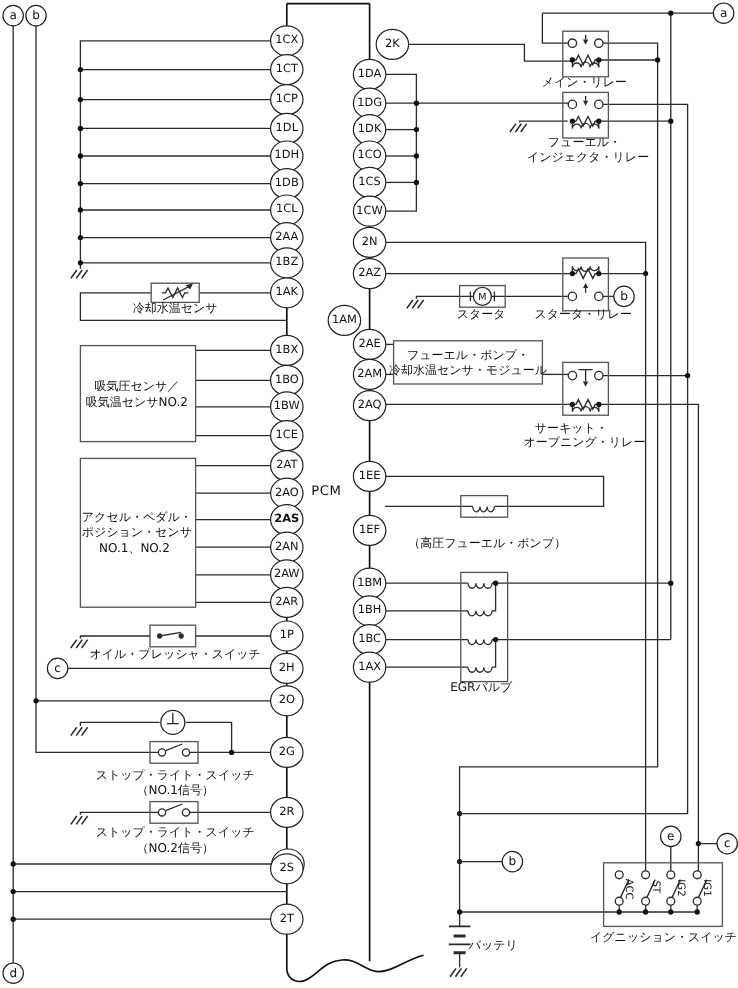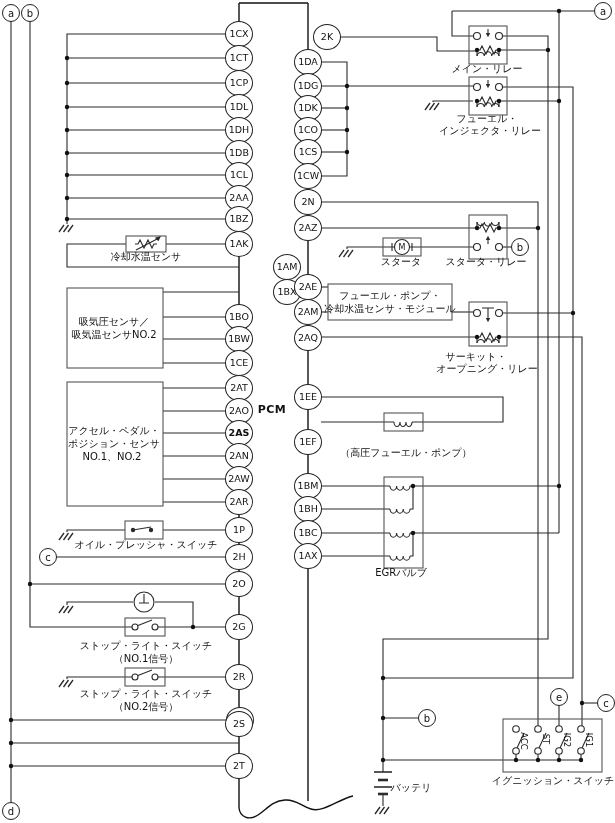--- a/index.html
+++ b/index.html
@@ -7,21 +7,21 @@
          font-family:"DejaVu Sans","Liberation Sans",sans-serif;color:#111;}
   #wires{position:absolute;left:0;top:0;}
   .pin{position:absolute;width:28px;height:26px;transform:translate(-50%,-50%);
        border:1.4px solid #222;border-radius:50%;background:#fff;box-sizing:border-box;
        display:flex;align-items:center;justify-content:center;
        font-size:9.5px;line-height:1;color:#111;z-index:3;}
   .conn{position:absolute;width:18px;height:18px;transform:translate(-50%,-50%);
         border:1.3px solid #222;border-radius:50%;background:#fff;box-sizing:border-box;
         display:flex;align-items:center;justify-content:center;font-size:10px;z-index:3;}
   .lbl{position:absolute;transform:translate(-50%,-50%);font-size:10px;white-space:nowrap;z-index:2;}
-  .lbl.pcm{font-size:11px;font-weight:bold;letter-spacing:0.5px;}
+  .lbl.pcm{font-size:11px;font-weight:normal;letter-spacing:0.5px;}
   .igl{position:absolute;transform:translate(-50%,-50%) rotate(90deg);font-size:8.5px;
        white-space:nowrap;z-index:2;}
 </style>
 </head>
 <body>
 
 <div id="stage">
 
   <svg id="wires" width="615" height="823" viewBox="0 0 615 823">
     <g stroke="#2b2b2b" stroke-width="1.1" fill="none">
@@ -333,21 +333,21 @@
       <div class="pin" style="left: 239px; top: 58px;">1CT</div>
       <div class="pin" style="left: 239px; top: 83px;">1CP</div>
       <div class="pin" style="left: 239px; top: 107px;">1DL</div>
       <div class="pin" style="left: 239px; top: 130px;">1DH</div>
       <div class="pin" style="left: 239px; top: 153px;">1DB</div>
       <div class="pin" style="left: 239px; top: 175px;">1CL</div>
       <div class="pin" style="left: 239px; top: 198px; text-align: center;">2AA</div>
       <div class="pin" style="left: 239px; top: 219px;">1BZ</div>
       <div class="pin" style="left: 239px; top: 244px;">1AK</div>
       <div class="pin" style="left: 239px; top: 267px; margin-left: 48px;">1AM</div>
-      <div class="pin" style="left: 239px; top: 292px; margin-left: 48px;">1BX</div>
+      <div class="pin" style="left: 239px; top: 292px;">1BX</div>
       <div class="pin" style="left: 239px; top: 317px;">1BO</div>
       <div class="pin" style="left: 239px; top: 339px;">1BW</div>
       <div class="pin" style="left: 239px; top: 363px;">1CE</div>
       <div class="pin" style="left: 239px; top: 388px;">2AT</div>
       <div class="pin" style="left: 239px; top: 411px;">2AO</div>
       <div class="pin" style="left: 239px; top: 433px; font-weight: bold;">2AS</div>
       <div class="pin" style="left: 239px; top: 456px;">2AN</div>
       <div class="pin" style="left: 239px; top: 479px;">2AW</div>
       <div class="pin" style="left: 239px; top: 502px;">2AR</div>
       <div class="pin" style="left: 239px; top: 530px;">1P</div>

